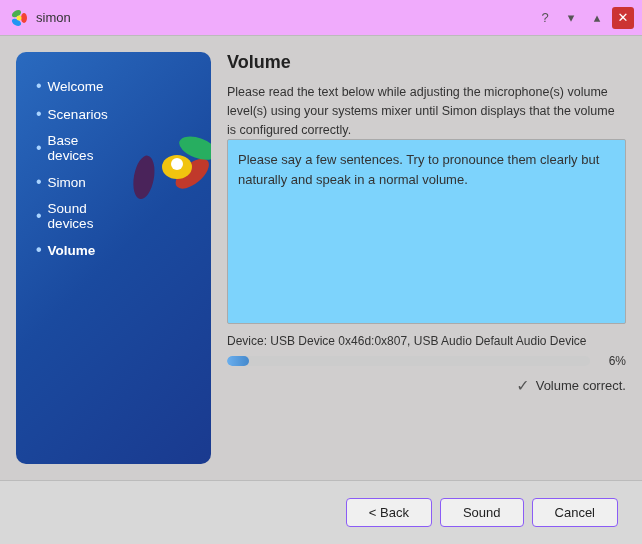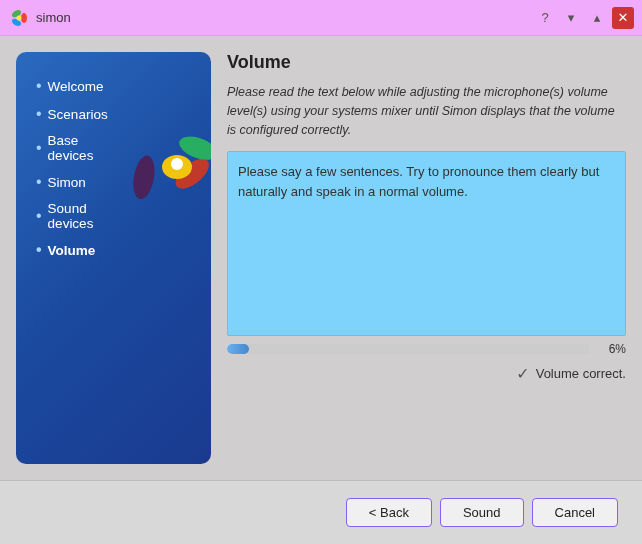--- a/index.html
+++ b/index.html
@@ -114,23 +114,21 @@
     }
     .panel-title {
       font-size: 18px;
       font-weight: bold;
       color: #222;
       margin-bottom: 10px;
     }
     .panel-desc {
       font-size: 12.5px;
       color: #333;
-      margin-bottom: 12px;
       line-height: 1.5;
-      font-style: italic;
     }
 
     
     .text-box {
       border: 1px solid #aaa;
       background: #7dd3fc;
       border-radius: 2px;
       padding: 10px;
       height: 185px;
       font-size: 13px;
@@ -271,20 +269,21 @@
   </div>
 
   <div class="right-panel">
     <h2 class="panel-title">Volume</h2>
     <p class="panel-desc">Please read the text below while adjusting the microphone(s) volume level(s) using your systems mixer until Simon displays that the volume is configured correctly.</p>
 
     <div class="text-box">
       <span>Please say a few sentences. Try to pronounce them clearly but naturally and speak in a normal volume.</span>
     </div>
 
+    <div class="device-info">Device: USB Device 0x46d:0x807, USB Audio Default Audio Device</div>
 
     <div class="volume-bar-container">
       <div class="volume-bar-track">
         <div class="volume-bar-fill"></div>
       </div>
       <span class="volume-percent">6%</span>
     </div>
 
     <div class="volume-correct">
       <span class="check-icon">✓</span>

